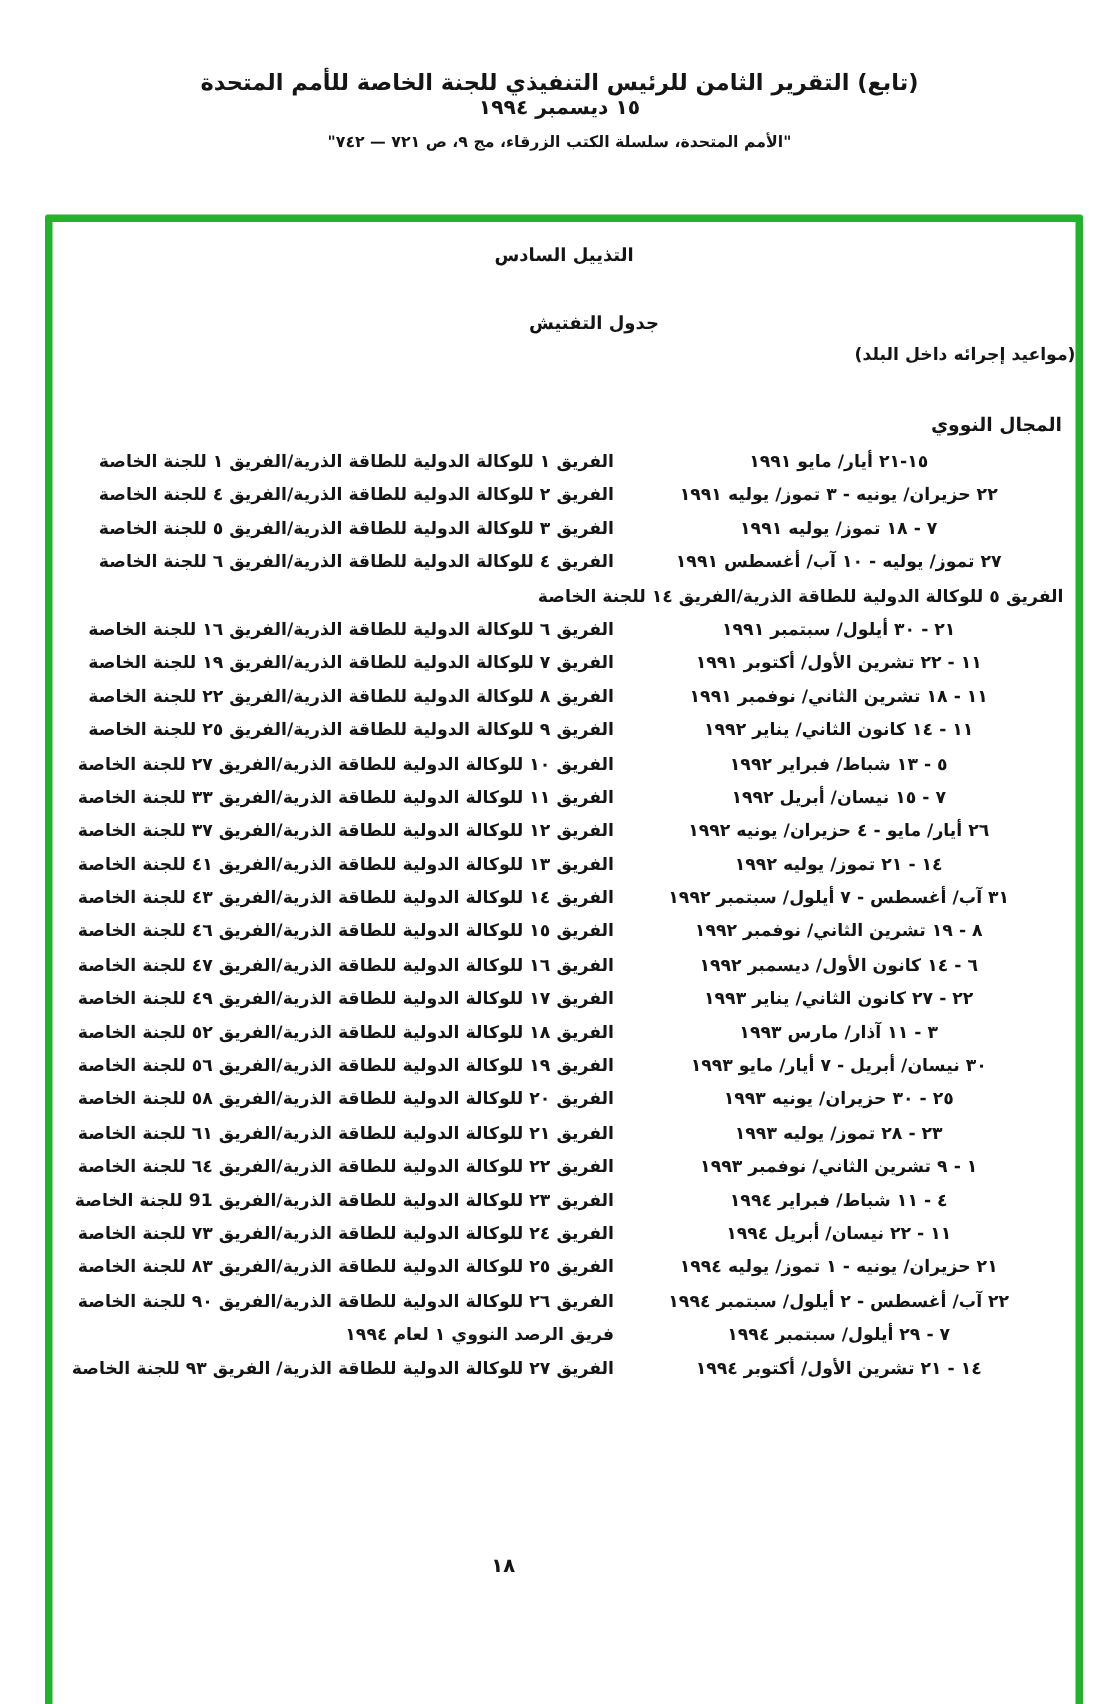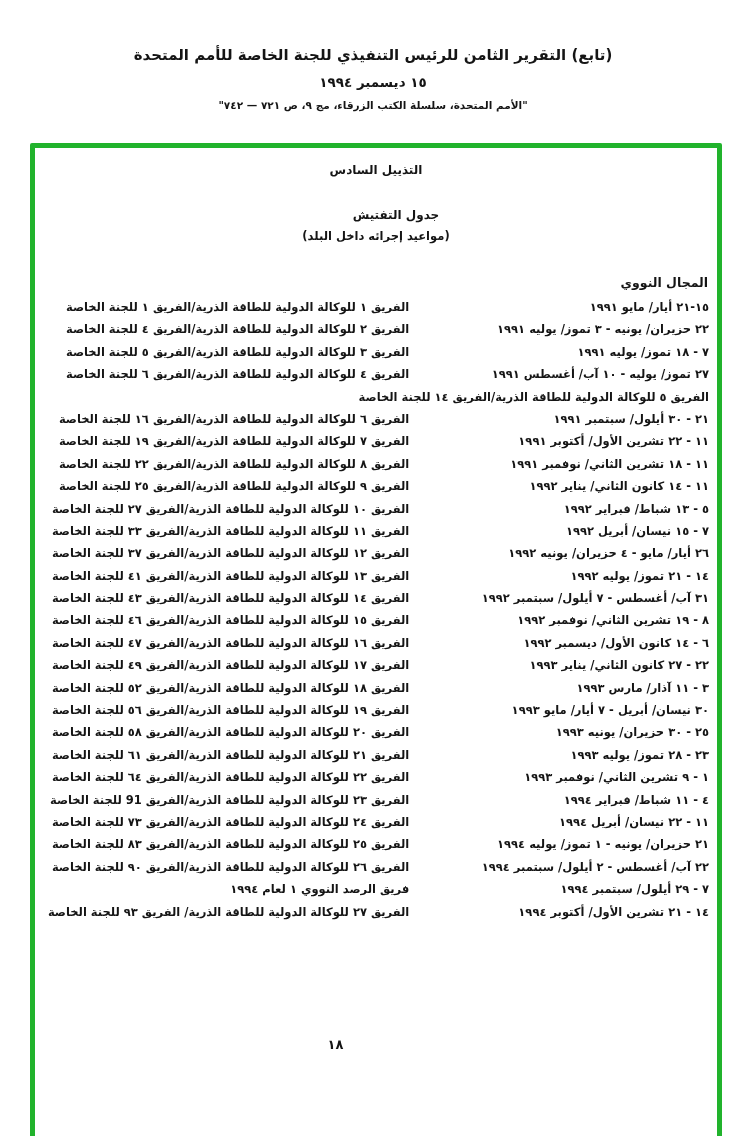--- a/index.html
+++ b/index.html
@@ -9,58 +9,58 @@
     font-family:"DejaVu Sans", sans-serif;
     color:#151515;
     position:relative;
     overflow:hidden;
   }
   .doc-header {
     position:absolute; top:46px; left:0; width:746px;
     text-align:center; direction:rtl;
   }
   .doc-title { font-size:15px; font-weight:bold; letter-spacing:0.2px; }
-  .doc-date  { margin-top:10px; font-size:13.5px; font-weight:bold; }
+  .doc-date  { margin-top:0; font-size:13.5px; font-weight:bold; }
   .doc-source{ margin-top:9px; font-size:10.5px; font-weight:bold; }
 
   .green-box {
     position:absolute; left:30px; top:143px;
     width:692px; height:1106px;
     box-sizing:border-box;
     border:5px solid #21b32c;
     border-radius:2px;
     direction:rtl;
   }
   .appendix-title {
     position:absolute; top:15px; left:0; width:100%;
     text-align:center; font-size:12px; font-weight:bold;
   }
   .table-title {
     position:absolute; top:60px; left:0; width:100%;
     text-align:center; font-size:12px; font-weight:bold;margin-left:20px;
   }
   .table-subtitle {
     position:absolute; top:81px; left:0; width:100%;
-    text-align:center; font-size:11.5px; font-weight:bold;
+    font-size:11.5px; font-weight:bold;
   }
   .section-header {
     position:absolute; top:127px; right:9px;
     font-size:12.5px; font-weight:bold;
   }
   .rows {
     position:absolute; top:148px; right:0; left:0;
     padding:0 8px;
   }
   .row {
     display:flex; direction:rtl;
     height:22.4px; line-height:22.4px;
     white-space:nowrap;
   }
   .cell-date {
-    width:45%; text-align:right;
+    width:45%; text-align:center;
     font-size:11.5px; font-weight:bold;
   }
   .cell-team {
     width:55%; 
     font-size:11.5px; font-weight:bold;
   }
   .page-footer {
     position:absolute; top:1037px; left:0; width:671px;
     text-align:center; font-size:13px; font-weight:bold;
   }

